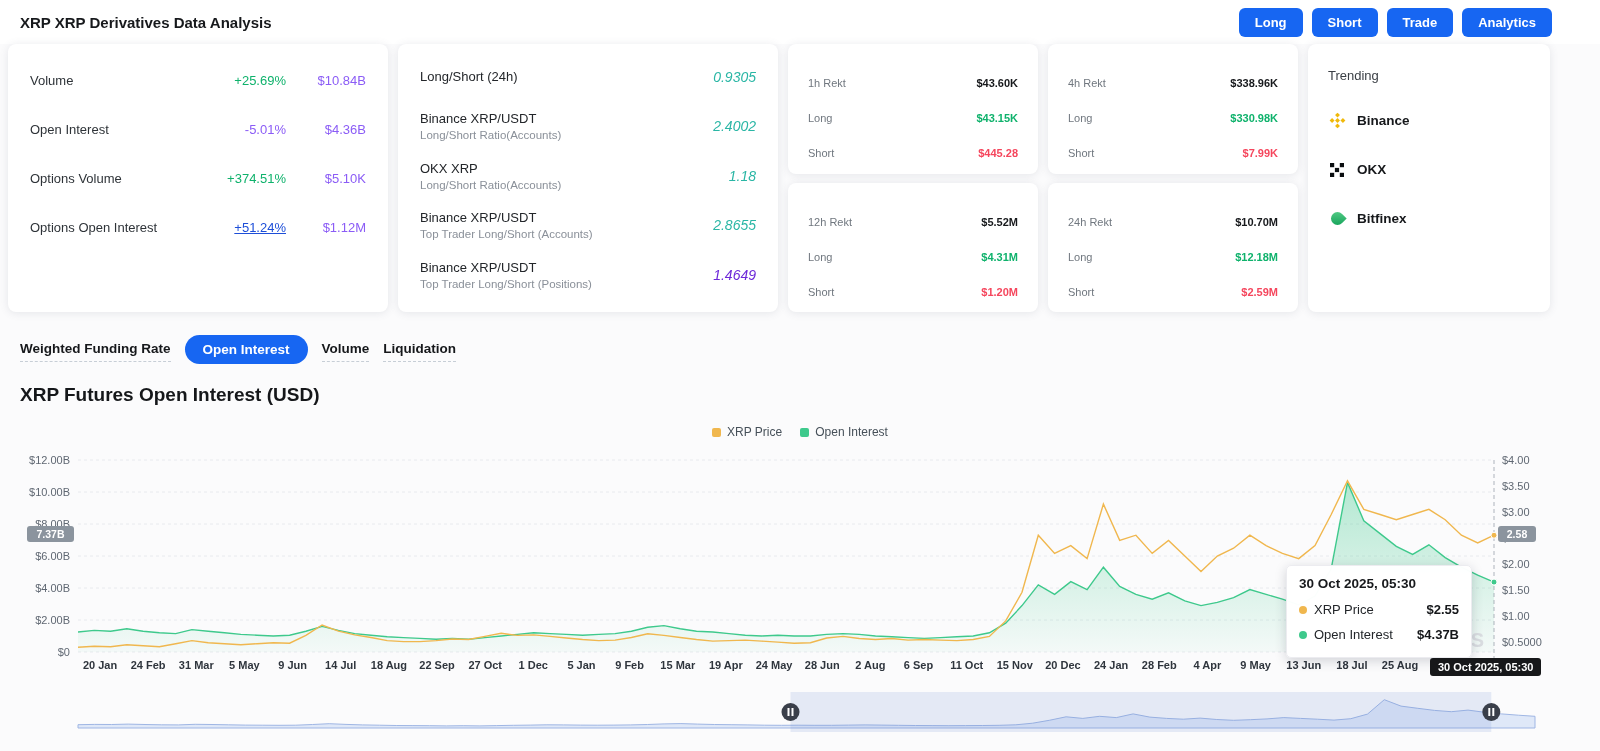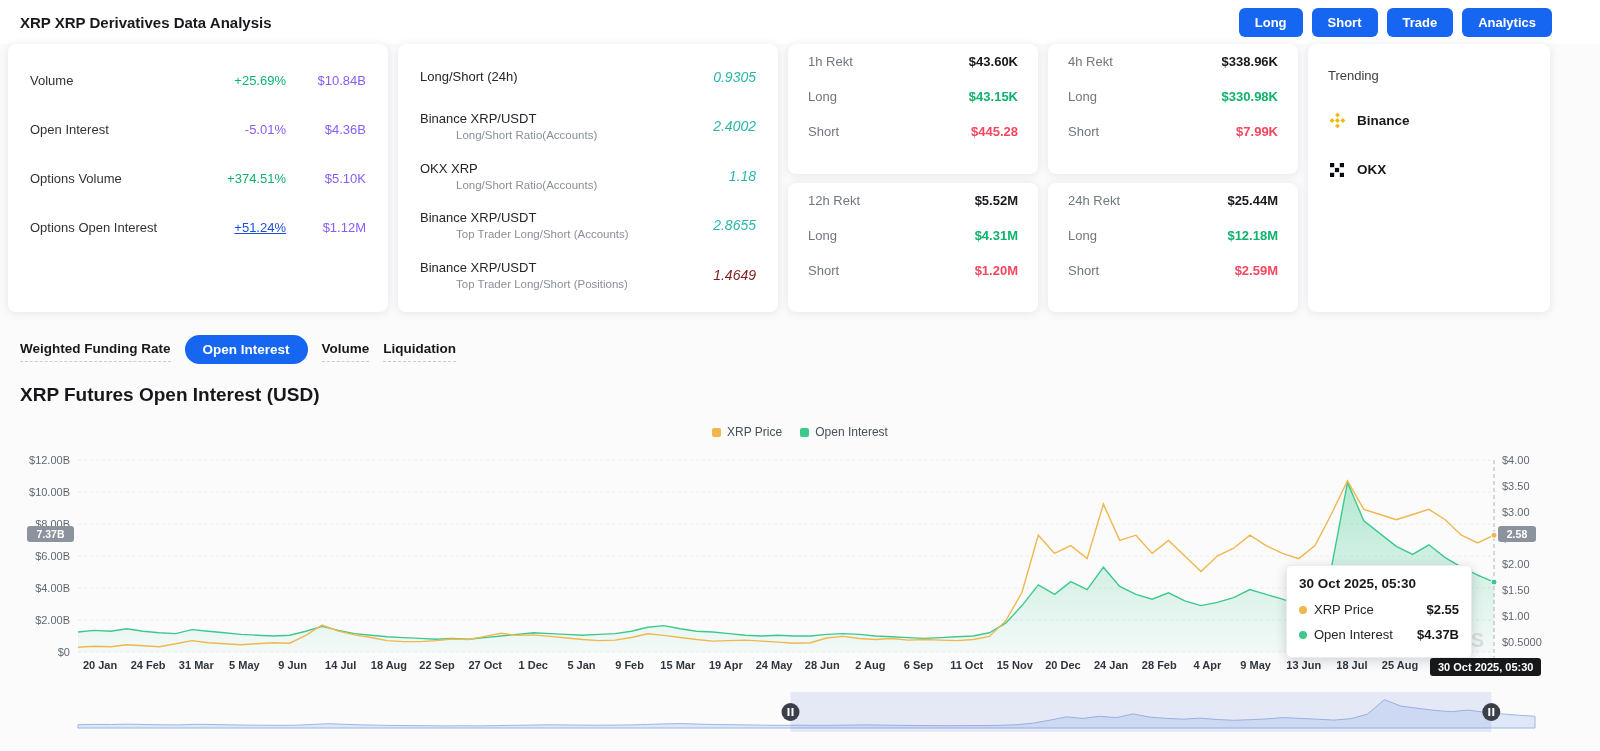--- a/index.html
+++ b/index.html
@@ -23,27 +23,27 @@
   .stats-card { width:380px; padding:12px 22px; }
   .srow { display:flex; align-items:center; height:49px; font-size:13px; }
   .slabel { flex:1; color:#2e3338; }
   .schange { width:96px; text-align:right; }
   .svalue { width:80px; text-align:right; color:#8b5cf6; }
 
   .ratio-card { width:380px; padding:8px 22px; }
   .rrow { display:flex; align-items:center; height:49.5px; }
   .rlabels { flex:1; }
   .rmain { font-size:13px; color:#23262a; }
-  .rsub { font-size:11.5px; color:#8a9099; margin-top:3px;margin-left:36px; }
+  .rsub { font-size:11.5px; color:#8a9099; margin-top:3px; }
   .rsub:empty { display:none; }
   .rval { font-size:14px;font-style:italic; }
 
   .rekt-col { width:250px; display:flex; flex-direction:column; gap:9px; }
   .rekt-card { flex:1; padding:10px 20px; }
-  .krow { display:flex; justify-content:space-between; align-items:flex-start; height:35px; font-size:13px; }
+  .krow { display:flex; justify-content:space-between; align-items:flex-end; height:35px; font-size:11px; }
   .klabel { color:#70777f; }
   .kval { color:#17191c; font-weight:600; }
 
   .trending-card { width:242px; padding:10px 20px; }
   .t-title { height:42px; display:flex; align-items:center; font-size:13px; color:#3a3f45; }
   .t-item { display:flex; align-items:center; gap:11px; height:49px; font-size:13.5px; font-weight:700; color:#16181b; cursor:pointer; }
   .t-icon { width:18px; height:18px; display:flex; align-items:center; justify-content:center; }
   .bybit-word { font-size:6.5px; font-weight:800; letter-spacing:.5px; color:#12141a; }
   .leaf { width:13px; height:13px; border-radius:55% 0 55% 55%; background:linear-gradient(135deg,#5bd08b,#0e9e55); transform:rotate(45deg); }
 
@@ -143,21 +143,21 @@
           <div class="rmain">Binance XRP/USDT</div>
           <div class="rsub">Top Trader Long/Short (Accounts)</div>
         </div>
       <span class="rval" style="color: rgb(42, 182, 165);">2.8655</span>
     </div>
     <div class="rrow">
       <div class="rlabels">
           <div class="rmain">Binance XRP/USDT</div>
           <div class="rsub">Top Trader Long/Short (Positions)</div>
         </div>
-      <span class="rval" style="color: #7f1d1d;">1.4649</span>
+      <span class="rval" style="color: #6d28d9;">1.4649</span>
     </div>
   </div>
 
   <div class="rekt-col">
     <div class="card rekt-card">
       <div class="krow">
           <span class="klabel">1h Rekt</span>
           <span class="kval">$43.60K</span>
         </div>
       <div class="krow">
@@ -196,21 +196,21 @@
           <span class="kval" style="color: rgb(15, 178, 108);">$330.98K</span>
         </div>
       <div class="krow">
           <span class="klabel">Short</span>
           <span class="kval" style="color: rgb(245, 70, 93);">$7.99K</span>
         </div>
     </div>
     <div class="card rekt-card">
       <div class="krow">
           <span class="klabel">24h Rekt</span>
-          <span class="kval">$25.44M</span>
+          <span class="kval">$10.70M</span>
         </div>
       <div class="krow">
           <span class="klabel">Long</span>
           <span class="kval" style="color: rgb(15, 178, 108);">$12.18M</span>
         </div>
       <div class="krow">
           <span class="klabel">Short</span>
           <span class="kval" style="color: rgb(245, 70, 93);">$2.59M</span>
         </div>
     </div>
@@ -238,20 +238,26 @@
             <g fill="#0b0e11">
           <rect x="0" y="0" width="4.2" height="4.2"></rect>
           <rect x="9.8" y="0" width="4.2" height="4.2"></rect>
           <rect x="4.9" y="4.9" width="4.2" height="4.2"></rect>
           <rect x="0" y="9.8" width="4.2" height="4.2"></rect>
           <rect x="9.8" y="9.8" width="4.2" height="4.2"></rect>
         </g>
           </svg>
       </span>
       <span>OKX</span>
+    </div>
+    <div class="t-item">
+      <span class="t-icon">
+          <span class="leaf"></span>
+        </span>
+      <span>Bitfinex</span>
     </div>
   </div>
 </div>
 
 <div class="tabs">
   <div class="tab">Weighted Funding Rate</div>
   <div class="tab active">Open Interest</div>
   <div class="tab">Volume</div>
   <div class="tab">Liquidation</div>
 </div>

